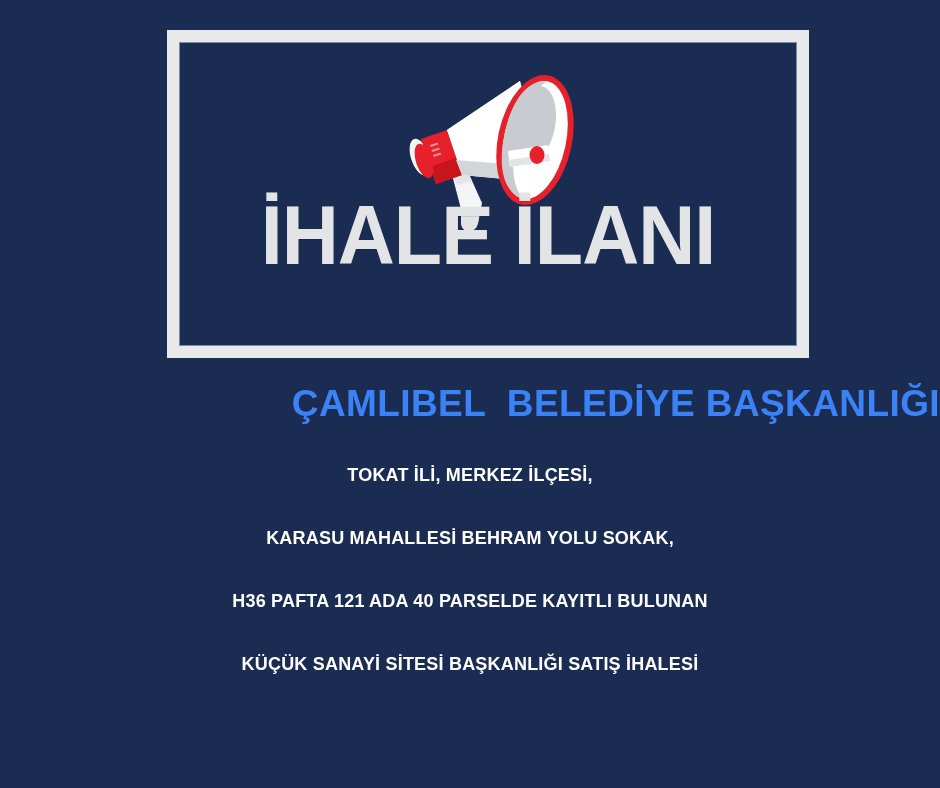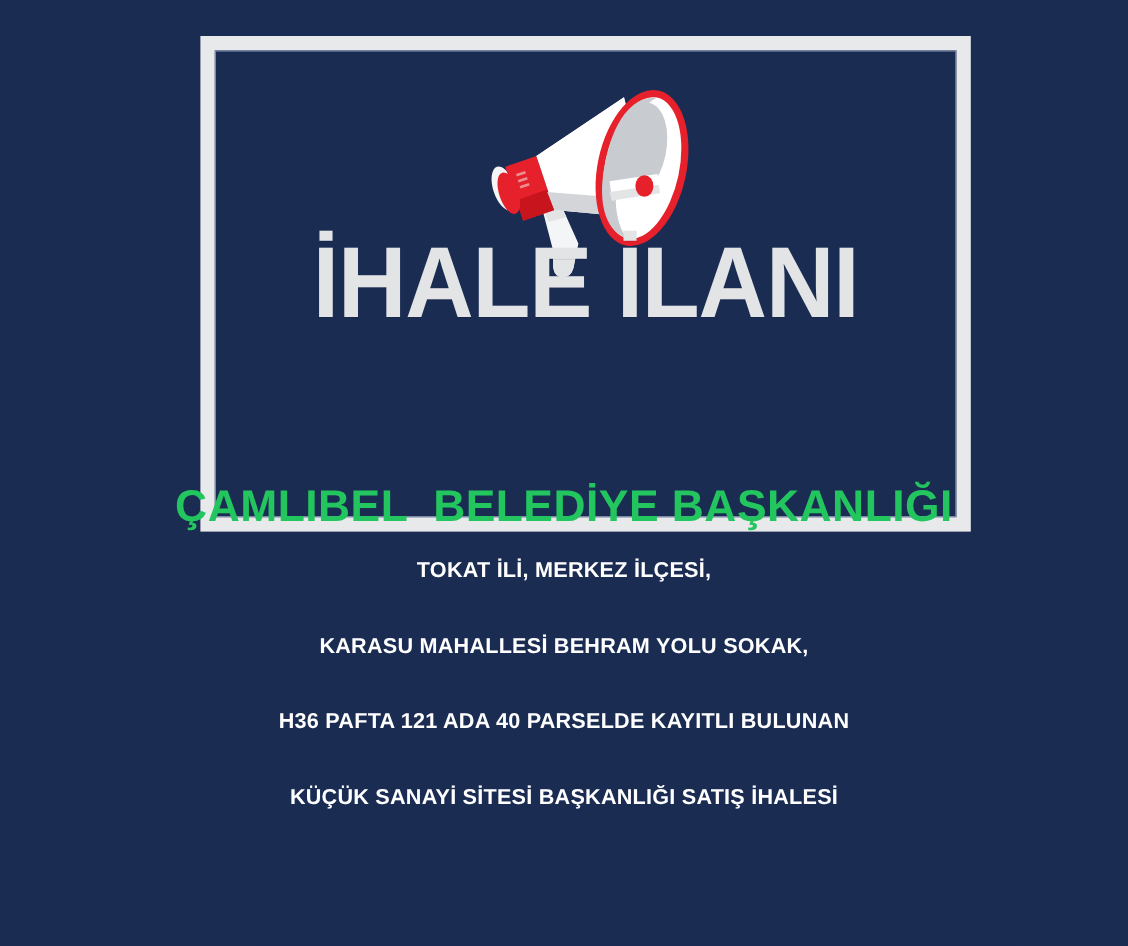--- a/index.html
+++ b/index.html
@@ -22,21 +22,21 @@
     inset: 0;
     background: #1b2c53;
   }
 
   
   .banner {
     position: absolute;
     left: 167px;
     top: 30px;
     width: 642px;
-    height: 413px;
+    height: 328px;
     background: #e8e9eb;
     box-sizing: border-box;
     padding: 12px;
   }
   .banner-inner {
     position: relative;
     width: 100%;
     height: 100%;
     background: #1b2c53;
     box-sizing: border-box;
@@ -76,28 +76,27 @@
     white-space: nowrap;
     text-shadow: 0 1px 0 rgba(0,0,0,0.10);
   }
 
   
   .headline {
     position: absolute;
     left: 0;
     right: 0;
     top: 382px;
-    text-align: center;
-    color: #22c55e;
+    text-align: right;
+    color: #3b82f6;
     font-weight: bold;
     font-size: 37px;
     line-height: 1.18;
     letter-spacing: 0.4px;
     white-space: pre;
-    margin-top: 18px;
   }
 
   
   .body-lines {
     position: absolute;
     left: 0;
     right: 0;
     top: 466px;
   }
   .body-line {

